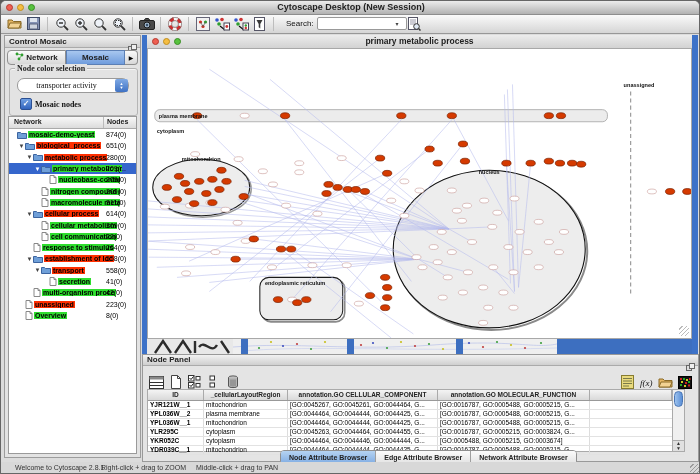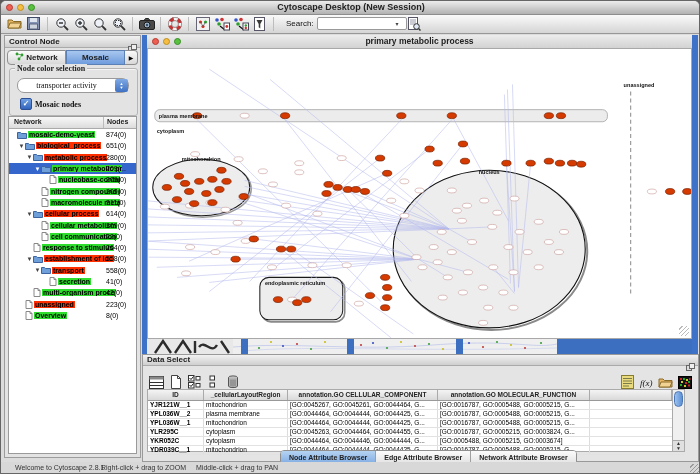--- a/index.html
+++ b/index.html
@@ -234,21 +234,21 @@
   <div class="abs titlebar">
     <div class="abs lights">
       <span class="light l-red"></span>
       <span class="light l-yel"></span>
       <span class="light l-grn"></span>
     </div>
     <div class="abs apptitle">Cytoscape Desktop (New Session)</div>
   </div>
 
   <div class="abs cpanel">
-    <div class="abs cp-head">Control Node</div>
+    <div class="abs cp-head">Control Mosaic</div>
     <div class="abs cp-float" id="cp-float"><svg width="9" height="8">
           <rect x="0.5" y="2.5" width="5" height="5" fill="#ddd" stroke="#666"></rect>
           <rect x="3.5" y="0.5" width="5" height="5" fill="#eee" stroke="#666"></rect>
         </svg></div>
     <div class="abs cp-tabs" id="cp-tabs">
         <span class="cptab first">
           <span><svg width="9" height="9">
               <circle cx="2" cy="2" r="1.4" fill="#2f9e2f"></circle>
               <circle cx="7" cy="3" r="1.4" fill="#2f9e2f"></circle>
               <circle cx="4" cy="7" r="1.4" fill="#2f9e2f"></circle>
@@ -686,21 +686,21 @@
             <circle cx="308" cy="4" r="1.1" fill="#40a040"></circle>
           </svg></div>
         <div class="strip-bar" style="left: 94px;"></div>
         <div class="strip-bar" style="left: 200px;"></div>
         <div class="strip-bar" style="left: 309px;"></div>
         <div class="strip-end"></div>
       </div>
   </div>
 
   <div class="abs dpanel">
-    <div class="abs dp-head">Data Select</div>
+    <div class="abs dp-head">Node Panel</div>
     <div class="abs cp-float" id="dp-float"><svg width="9" height="8">
           <rect x="0.5" y="2.5" width="5" height="5" fill="#ddd" stroke="#666"></rect>
           <rect x="3.5" y="0.5" width="5" height="5" fill="#eee" stroke="#666"></rect>
         </svg></div>
     <div class="abs dp-toolbar" id="dp-toolbar">
         <span class="dbtn">
           <svg width="15" height="13">
             <rect x="0.5" y="0.5" width="14" height="12" fill="#fff" stroke="#333"></rect>
             <rect x="0.5" y="0.5" width="14" height="3" fill="#888"></rect>
             <line x1="0.5" y1="6.5" x2="14.5" y2="6.5" stroke="#333"></line>

